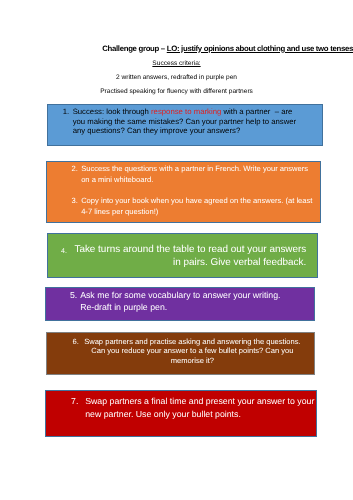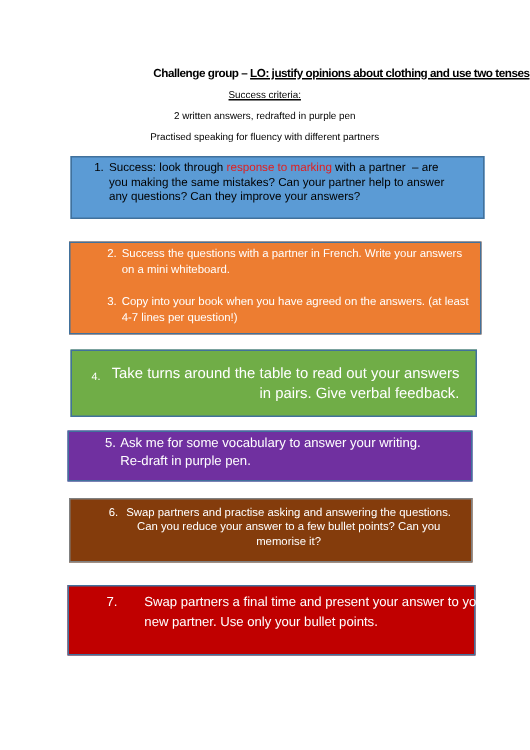--- a/index.html
+++ b/index.html
@@ -53,21 +53,21 @@
   .box5 .txt { margin-left:2.9px; width:215px; flex:0 0 auto; }
 
   .box6 { left:46.3px; top:331.6px; width:268.5px; height:43px; background:#843C0C; color:#fff; border-color:#808080;
           font-size:7.57px; line-height:9.75px; padding-top:4px; }
   .box6 .num { width:6.4px; margin-left:25.05px; }
   .box6 .txt { margin-left:2.7px; width:222px; flex:0 0 auto;text-align:center; }
 
   .box7 { left:45.2px; top:390px; width:272.3px; height:46.5px; background:#C00000; color:#fff;
           font-size:8.75px; line-height:12.6px; padding-top:4.1px; }
   .box7 .num { width:7.2px; margin-left:24.85px; }
-  .box7 .txt { margin-left:18px; width:234px; flex:0 0 auto; }
+  .box7 .txt { margin-left:7px; width:234px; flex:0 0 auto; }
 </style>
 </head>
 <body>
 
 <div class="page">
 
   <div class="title"><span>Challenge group – </span><span class="u">LO: justify opinions about clothing and use two tenses</span></div>
 
   <div class="sc l1"><span>Success criteria:</span></div>
   <div class="sc l2">2 written answers, redrafted in purple pen</div>

